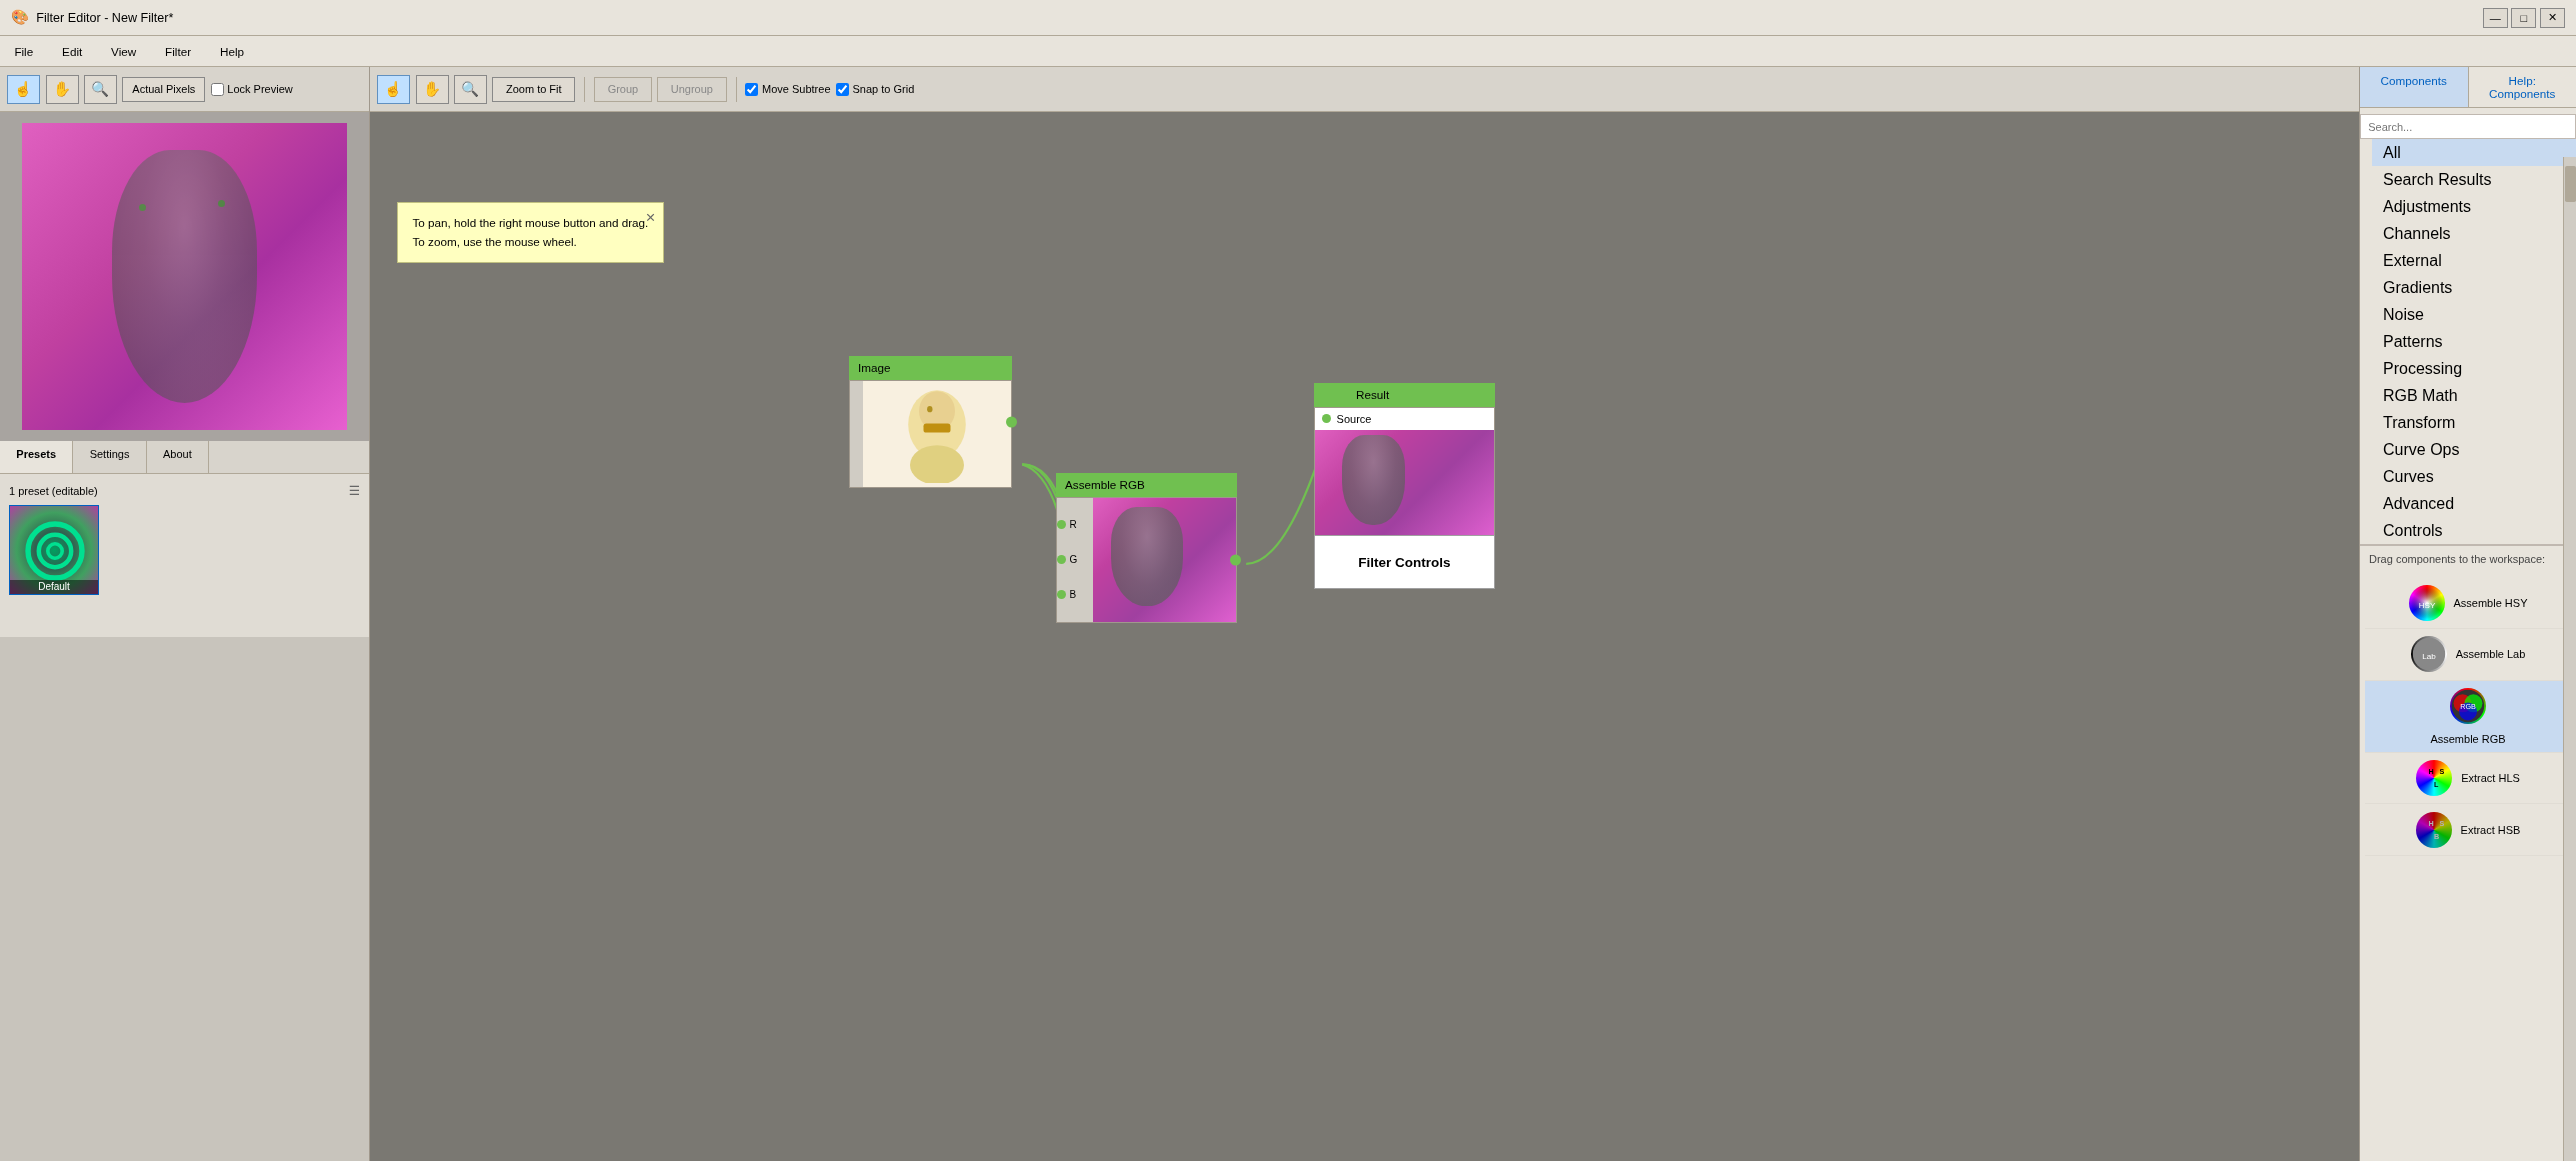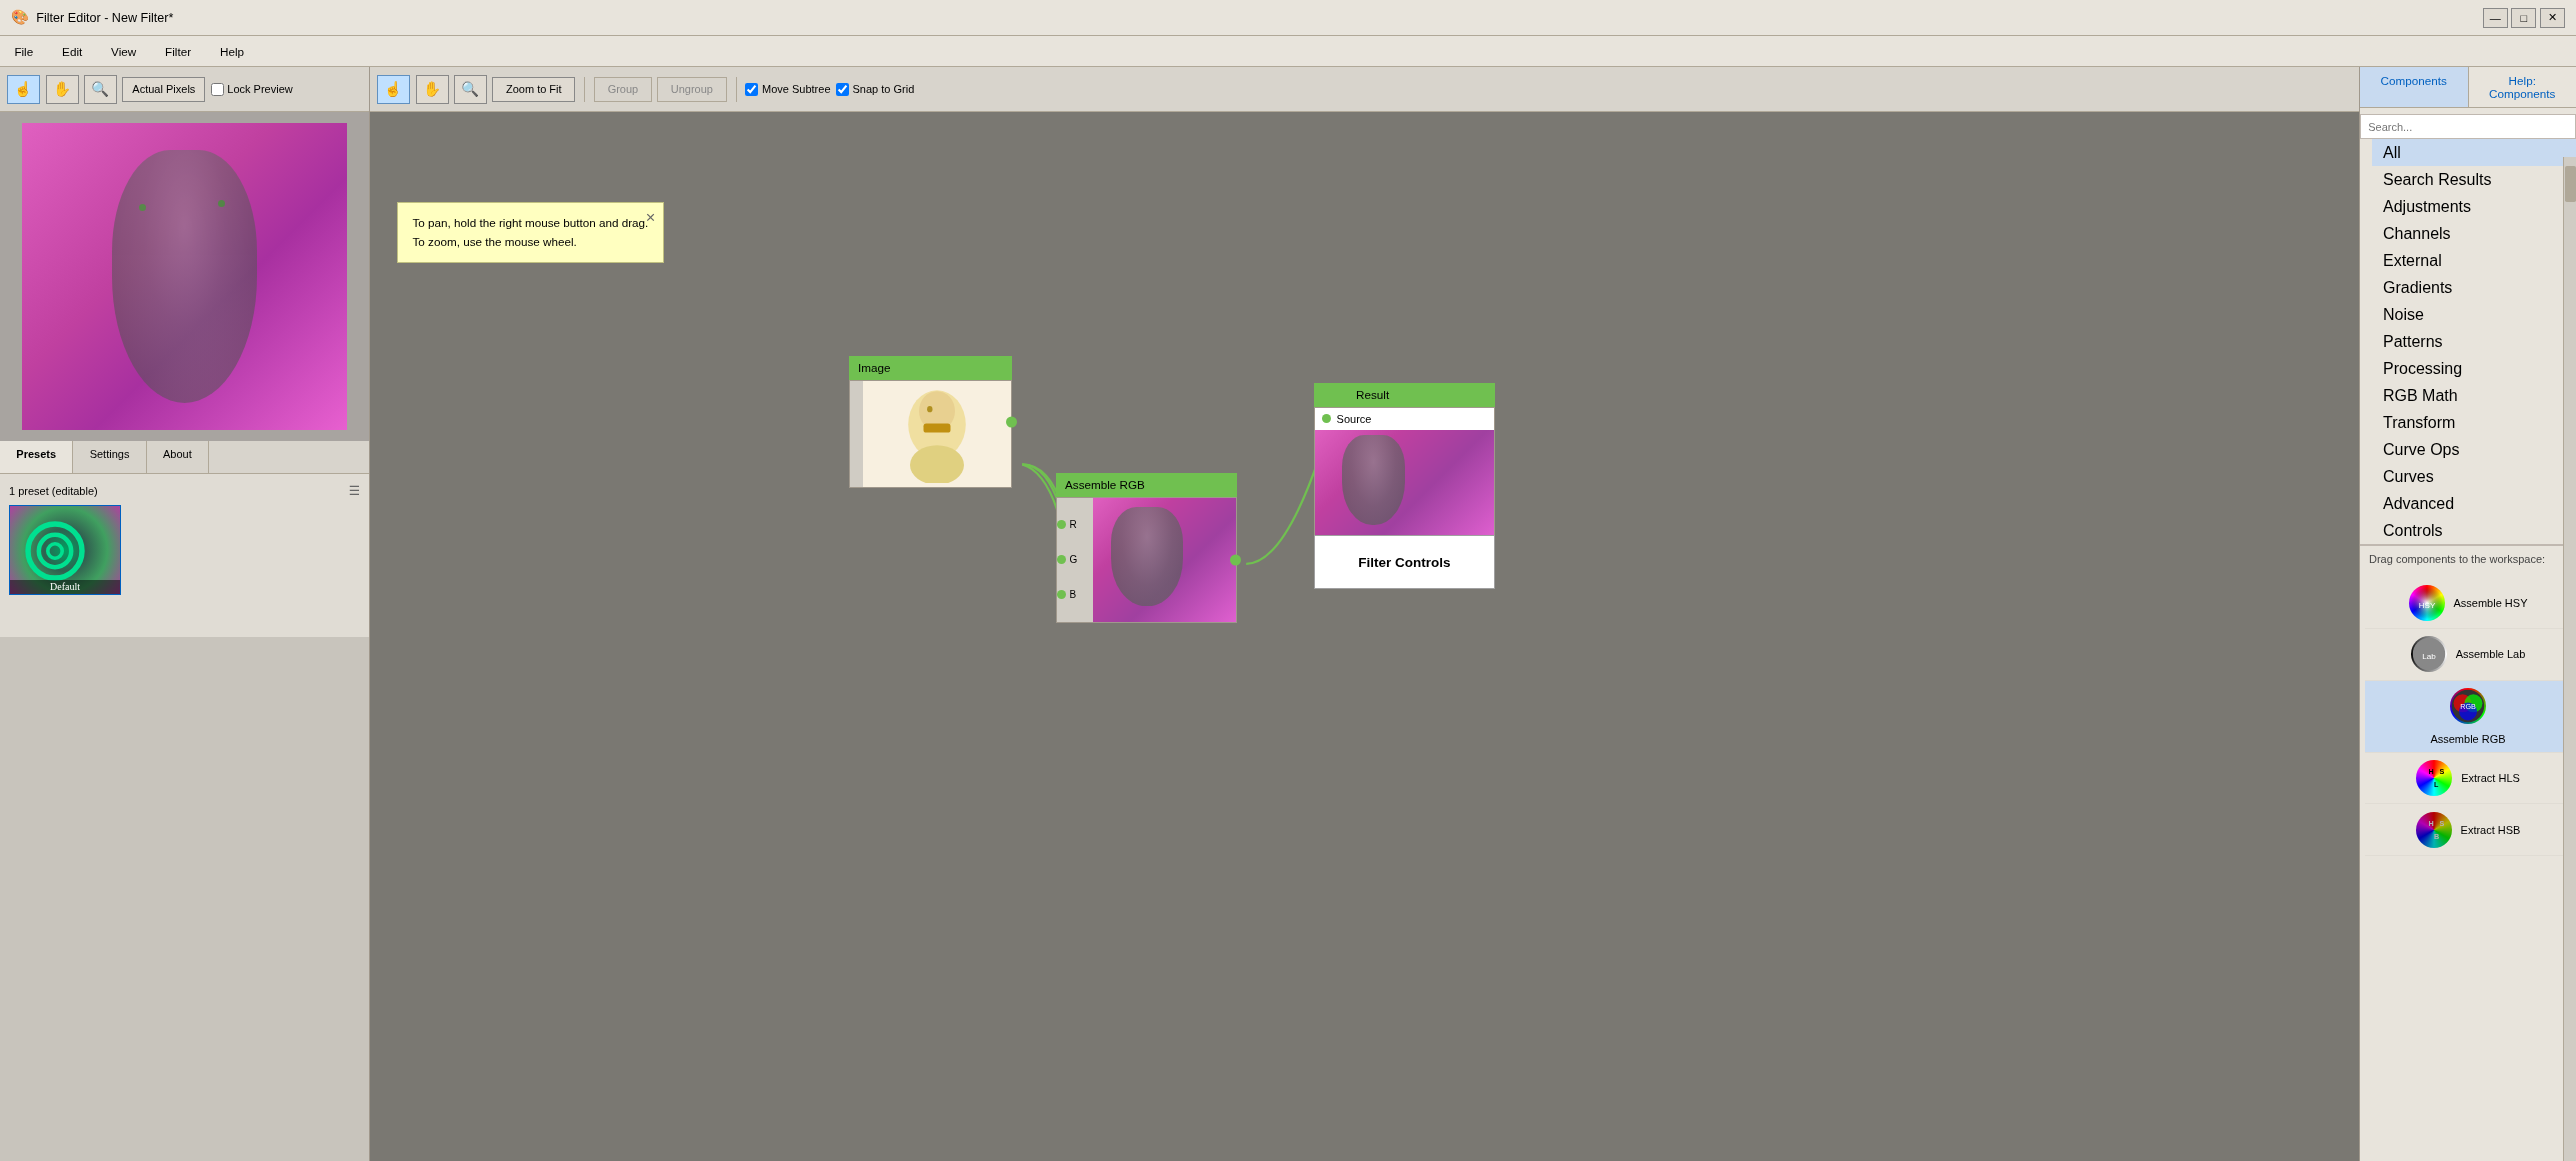--- a/index.html
+++ b/index.html
@@ -78,22 +78,22 @@
     .tab-item {
       padding: 7.2px 16.3px; cursor: pointer; font-size: 11px; border-right: 0.9px solid #b0a898;
     }
     .tab-item.active { background: #e8e4dc; font-weight: bold; }
 
     
     .presets-area { flex: 0 0 163px; background: #e0dcd4; padding: 9px; overflow-y: auto; position: relative; }
     .presets-count { font-size: 11px; margin-bottom: 7.2px; display: flex; justify-content: space-between; align-items: center; }
     .presets-grid { display: flex; flex-wrap: wrap; gap: 7.2px; }
     .preset-item {
-      width: 112px; height: 90px; border: 1.8px solid #60a060; cursor: pointer;
-      position: relative; background: #e060c0; overflow: hidden; font-family: Liberation Serif, serif;
+      width: 90px; height: 90px; border: 1.8px solid #60a060; cursor: pointer;
+      position: relative; background: #e060c0; overflow: hidden;
     }
     .preset-item.selected { border-color: #0060c0; }
     .preset-label { position: absolute; bottom: 0; left: 0; right: 0; background: rgba(0,0,0,0.5); color: white; font-size: 10px; padding: 1.8px 3.6px; text-align: center; }
     
     .preset-icon-bg { width: 100%; height: 100%; background: radial-gradient(circle at 50% 50%, #00a060 0%, #206040 30%, #409060 60%, #c040a0 100%); }
 
     
     .center-area { flex: 1; display: flex; flex-direction: column; background: #7a7872; position: relative; overflow: hidden; }
 
     

